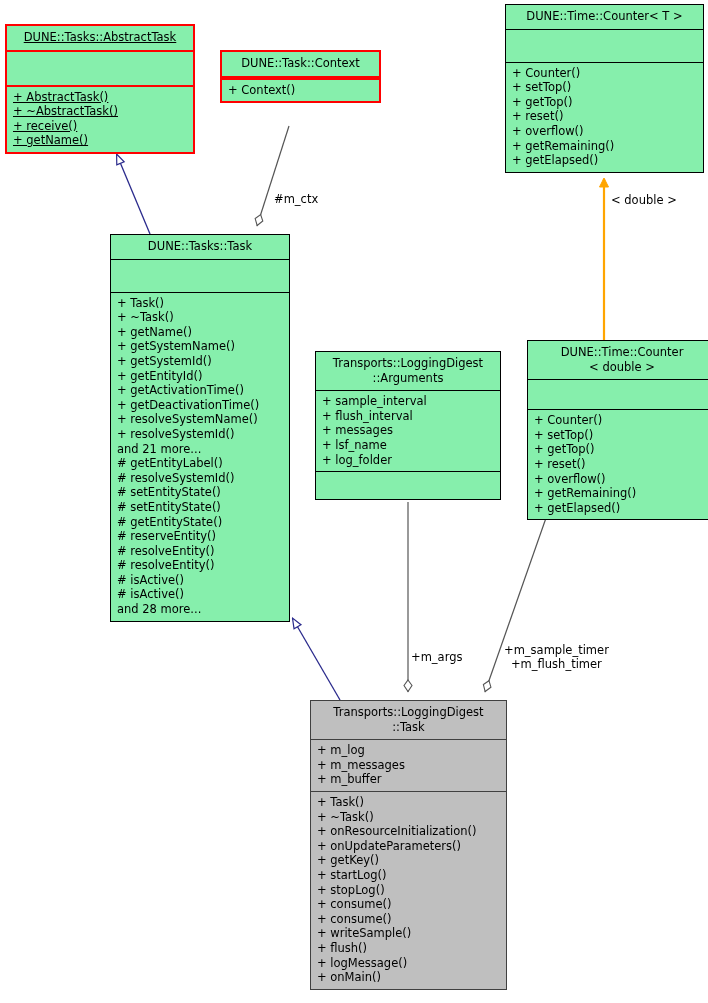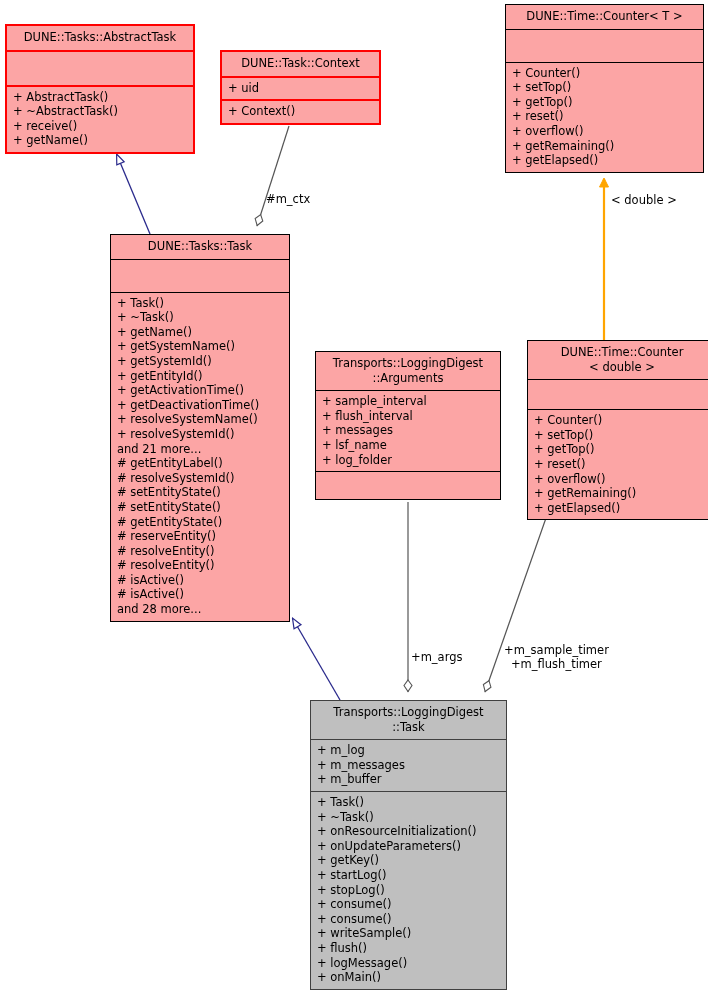--- a/index.html
+++ b/index.html
@@ -22,21 +22,21 @@
     position: absolute;
     left: 0;
     top: 0;
     width: 708px;
     height: 1003px;
     pointer-events: none;
   }
   .uml-box {
     position: absolute;
     box-sizing: border-box;
-    background: #fca5a5;
+    background: #86efac;
     border: 1px solid #000000;
     font-size: 11.5px;
     line-height: 14.6px;
     color: #000000;
   }
   .uml-box.red {
     border: 2px solid #ff0000;
   }
   .uml-box.filled {
     background: #bfbfbf;
@@ -114,39 +114,36 @@
 
     <g>
       <line x1="408" y1="502" x2="408" y2="692" stroke="#555555" stroke-width="1.2" marker-end="url(#aggr-diamond)"></line>
     </g>
 
     <g>
       <line x1="546" y1="518" x2="485" y2="692" stroke="#555555" stroke-width="1.2" marker-end="url(#aggr-diamond)"></line>
     </g>
   </svg>
 
-  <div class="uml-box red" style="left:5px; top:24px; width:190px;">
+  <div class="uml-box red" style="left:5px; top:24px; width:190px;text-decoration:underline;">
     <div class="uml-title">DUNE::Tasks::AbstractTask</div>
     <div class="uml-sep"></div>
     <div class="uml-section empty" style="height:26px;"></div>
     <div class="uml-sep"></div>
     <div class="uml-section">
       <div class="uml-row">+ AbstractTask()</div>
       <div class="uml-row">+ ~AbstractTask()</div>
       <div class="uml-row">+ receive()</div>
       <div class="uml-row">+ getName()</div>
     </div>
   </div>
 
   <div class="uml-box red" style="left:220px; top:50px; width:161px;">
     <div class="uml-title">DUNE::Task::Context</div>
     <div class="uml-sep"></div>
-    <div class="uml-section">
-      <div class="uml-row">+ uid</div>
-    </div>
     <div class="uml-sep"></div>
     <div class="uml-section">
       <div class="uml-row">+ Context()</div>
     </div>
   </div>
 
   <div class="uml-box" style="left:505px; top:4px; width:199px;">
     <div class="uml-title">DUNE::Time::Counter&lt; T &gt;</div>
     <div class="uml-sep"></div>
     <div class="uml-section empty" style="height:25px;"></div>
@@ -245,21 +242,21 @@
       <div class="uml-row">+ stopLog()</div>
       <div class="uml-row">+ consume()</div>
       <div class="uml-row">+ consume()</div>
       <div class="uml-row">+ writeSample()</div>
       <div class="uml-row">+ flush()</div>
       <div class="uml-row">+ logMessage()</div>
       <div class="uml-row">+ onMain()</div>
     </div>
   </div>
 
-  <div class="edge-label" style="left:266px; top:192px;">#m_ctx</div>
+  <div class="edge-label" style="left:266px; top:192px;padding-left:8px;">#m_ctx</div>
 
   <div class="edge-label" style="left:611px; top:193px;">&lt; double &gt;</div>
 
   <div class="edge-label" style="left:411px; top:650px;">+m_args</div>
 
   <div class="edge-label" style="left:504px; top:643px; text-align:center;">+m_sample_timer
 +m_flush_timer</div>
 
 </div>
 

